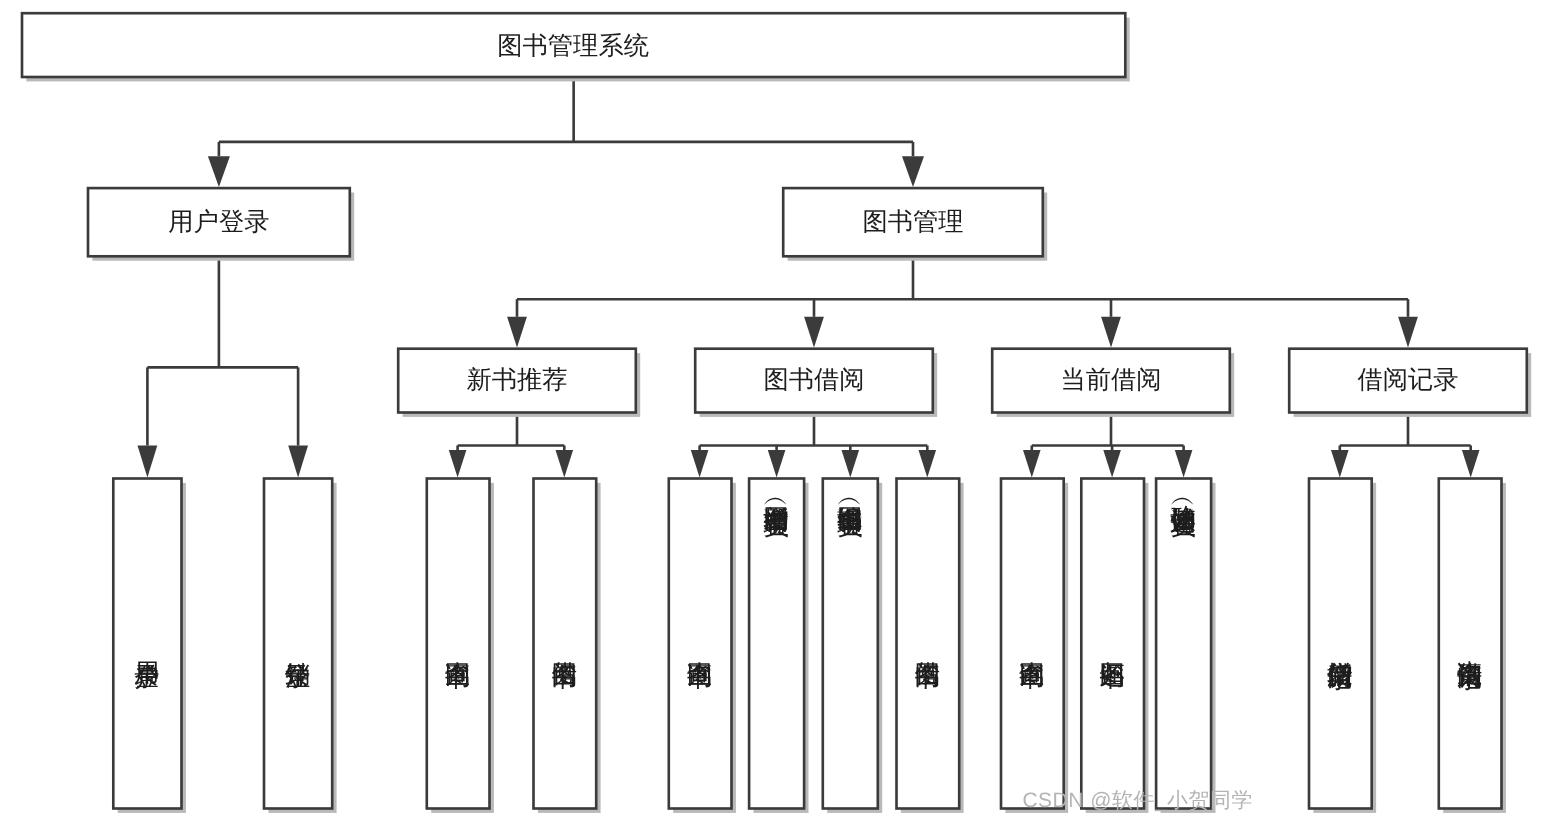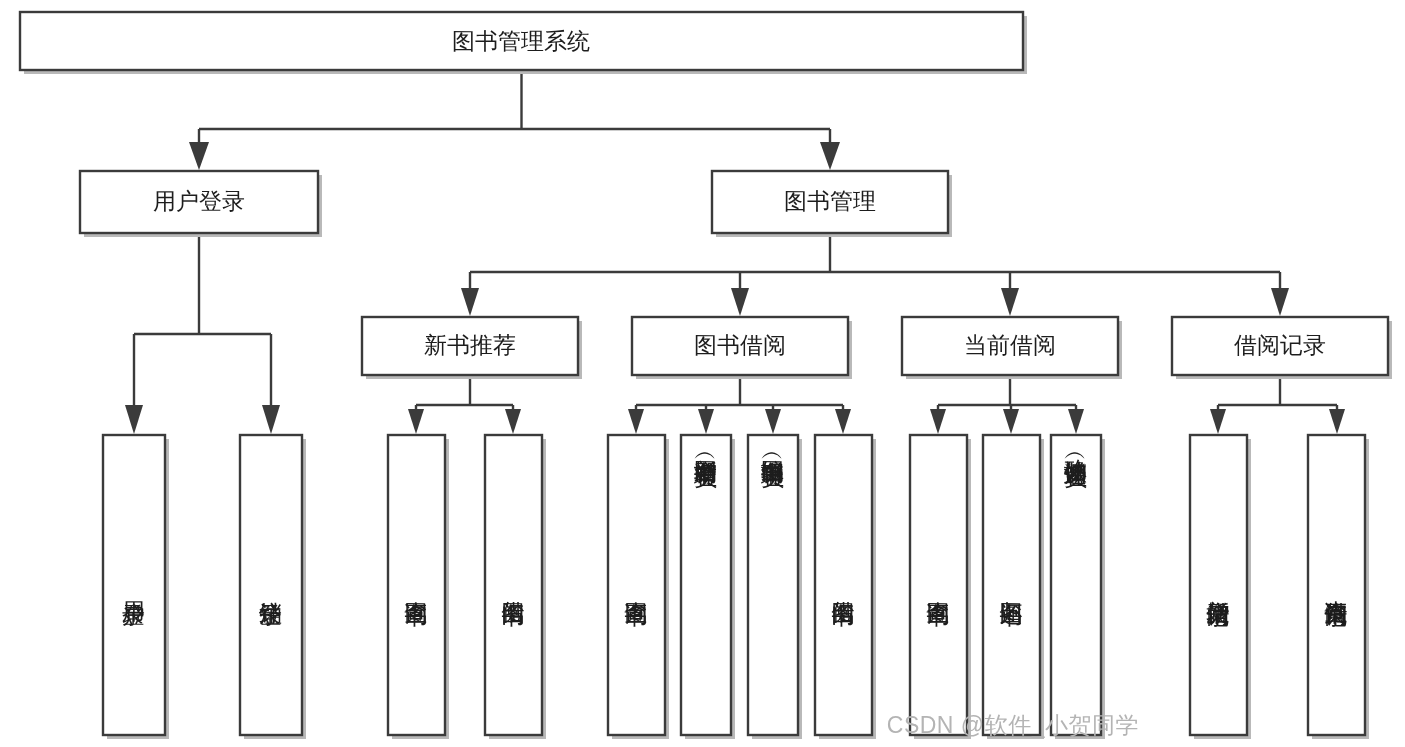--- a/index.html
+++ b/index.html
@@ -68,21 +68,21 @@
     color: #1d1d1d;
     letter-spacing: 1px;
     text-align: center;
     white-space: nowrap;
   }
   .watermark {
     position: absolute;
     right: 14px;
     bottom: 6px;
     font-family: "Liberation Sans", "DejaVu Sans", sans-serif;
-    font-size: 23px;
+    font-size: 19px;
     color: #b4b4b4;
     letter-spacing: 0.5px;
     user-select: none;
   }
 </style>
 </head>
 <body>
 
 <div id="diagram-root">
 

